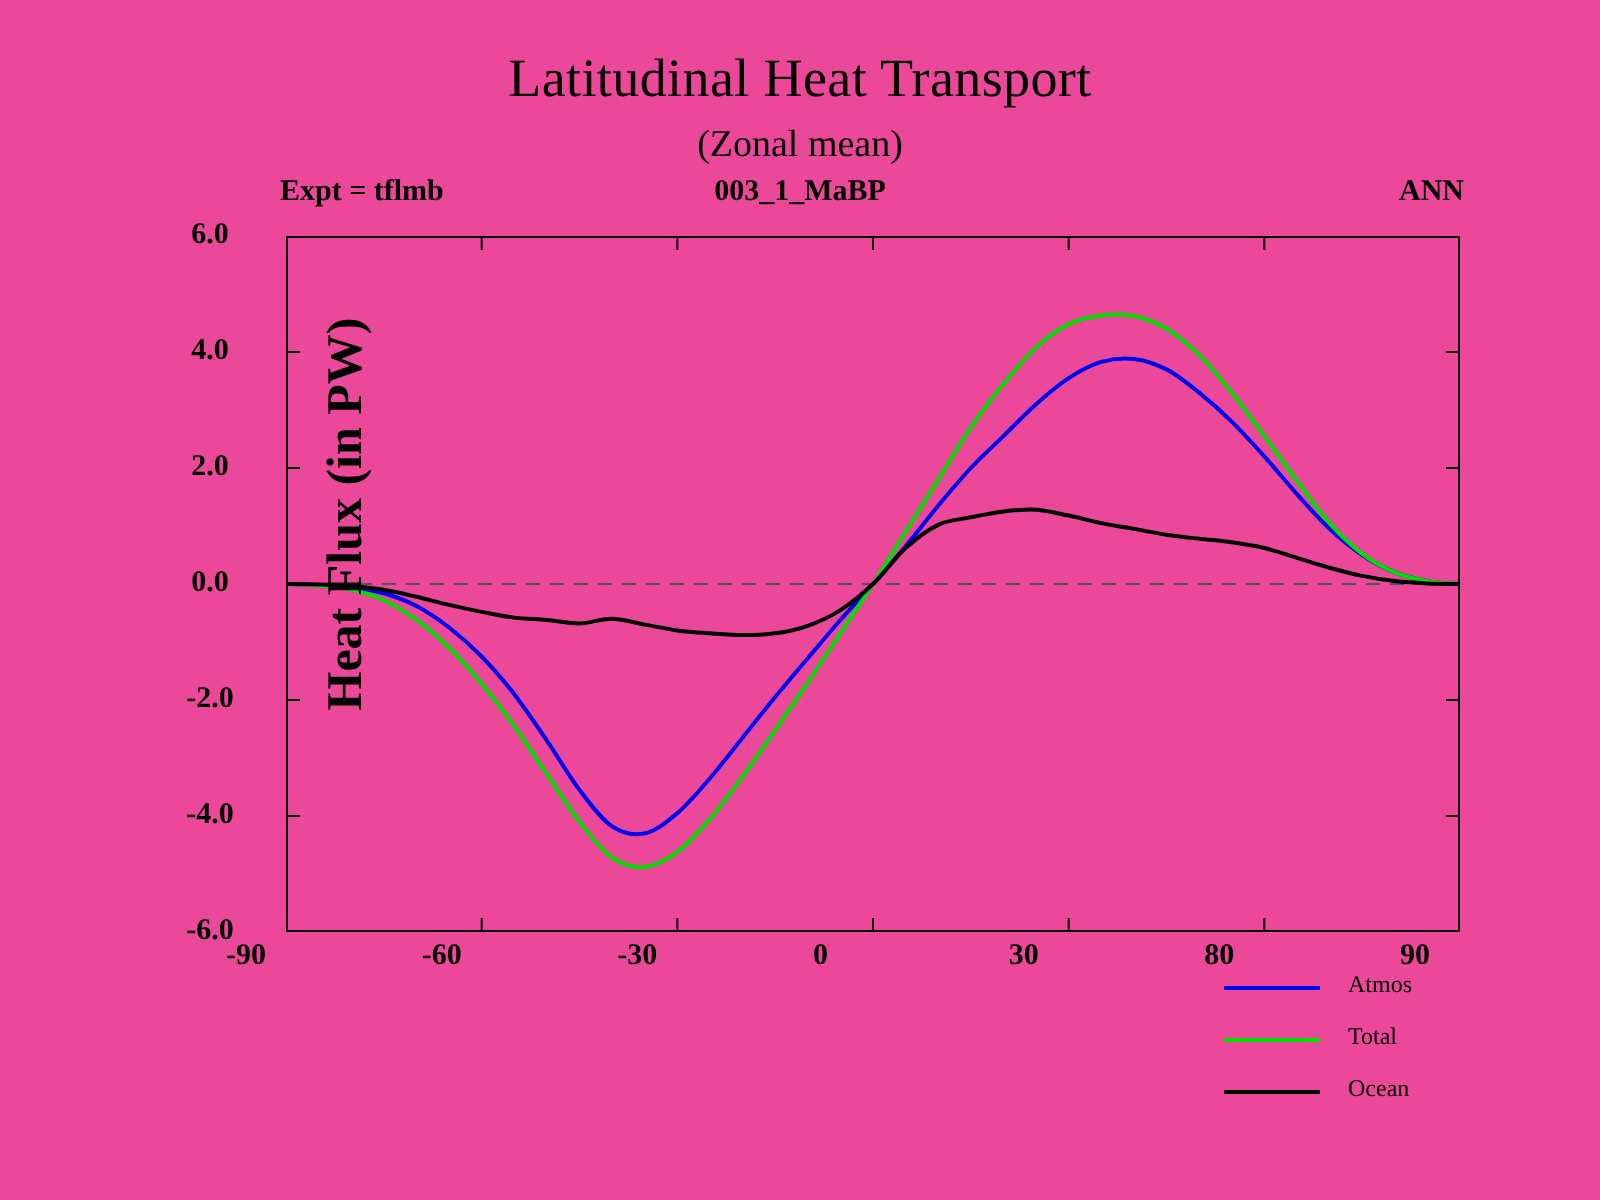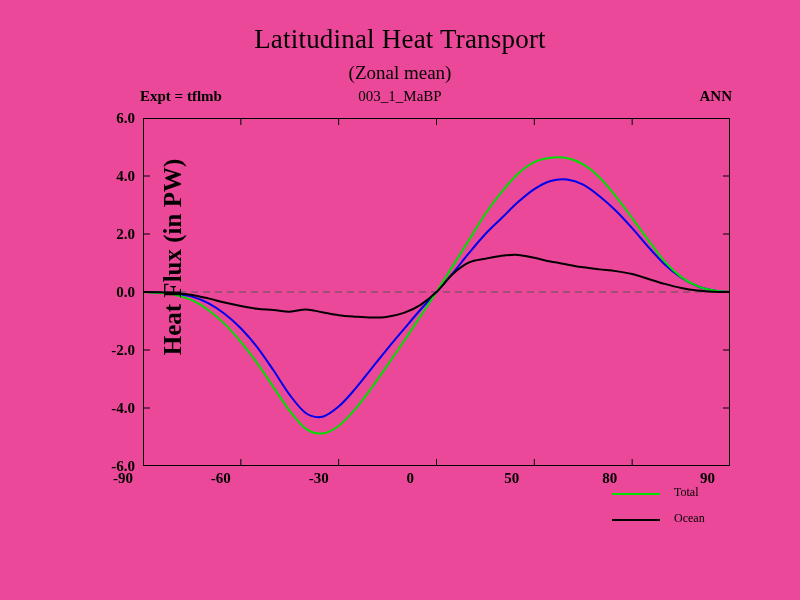--- a/index.html
+++ b/index.html
@@ -42,21 +42,21 @@
     font-weight: bold;
     color: #000;
   }
   .hdr-center {
     position: absolute;
     left: 0;
     top: 88px;
     width: 800px;
     text-align: center;
     font-size: 15px;
-    font-weight: normal;
+    font-weight: bold;
     color: #000;
   }
   .hdr-right {
     position: absolute;
     right: 68px;
     top: 88px;
     font-size: 15px;
     font-weight: bold;
     color: #000;
   }
@@ -97,21 +97,21 @@
     width: 587px;
     text-align: center;
     font-size: 25px;
     font-weight: bold;
     color: #000;
   }
   .ytick {
     position: absolute;
     right: 595px;
     width: 60px;
-    text-align: right;
+    text-align: center;
     font-size: 15px;
     font-weight: bold;
     color: #000;
     transform: translateY(-50%);
   }
   .xtick {
     position: absolute;
     top: 352px;
     width: 60px;
     margin-left: -30px;
@@ -193,27 +193,31 @@
         <div class="ytick" style="top: 174px;">0.0</div>
         <div class="ytick" style="top: 116px;">2.0</div>
         <div class="ytick" style="top: 58px;">4.0</div>
         <div class="ytick" style="top: 0px;">6.0</div>
       </div>
     <div id="xticks">
         <div class="xtick" style="left: 0px;">-90</div>
         <div class="xtick" style="left: 97.8333px;">-60</div>
         <div class="xtick" style="left: 195.667px;">-30</div>
         <div class="xtick" style="left: 293.5px;">0</div>
-        <div class="xtick" style="left: 391.333px;">50</div>
+        <div class="xtick" style="left: 391.333px;">30</div>
         <div class="xtick" style="left: 489.167px;">80</div>
         <div class="xtick" style="left: 587px;">90</div>
       </div>
   </div>
 
   <div id="legend">
+      <div class="legend-row">
+        <div class="legend-swatch" style="background: rgb(0, 0, 238);"></div>
+        <div class="legend-text">Atmos</div>
+      </div>
       <div class="legend-row">
         <div class="legend-swatch" style="background: rgb(0, 224, 0);"></div>
         <div class="legend-text">Total</div>
       </div>
       <div class="legend-row">
         <div class="legend-swatch" style="background: rgb(0, 0, 0);"></div>
         <div class="legend-text">Ocean</div>
       </div>
     </div>
 

